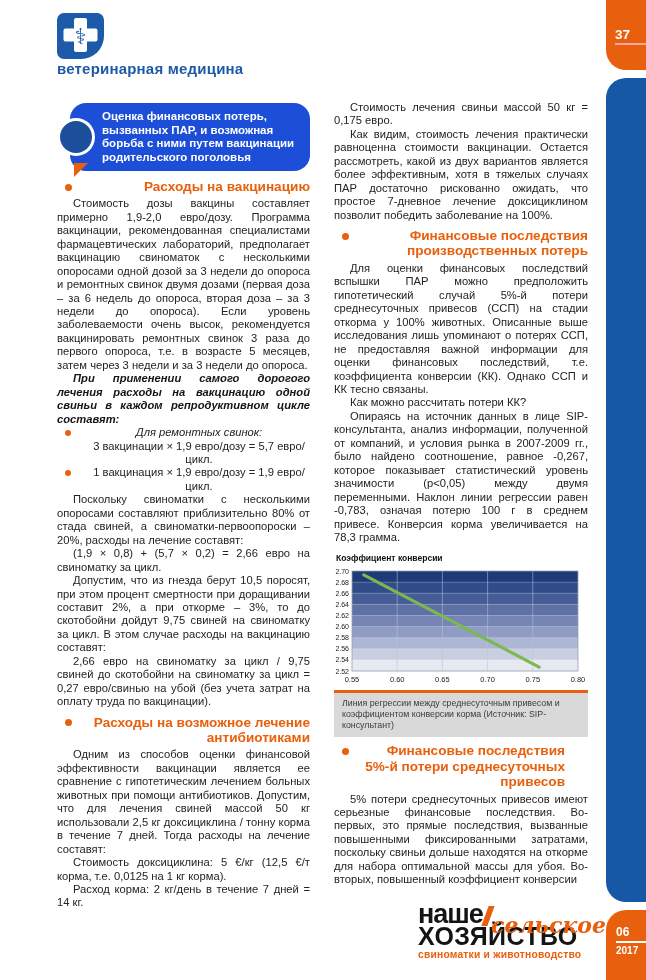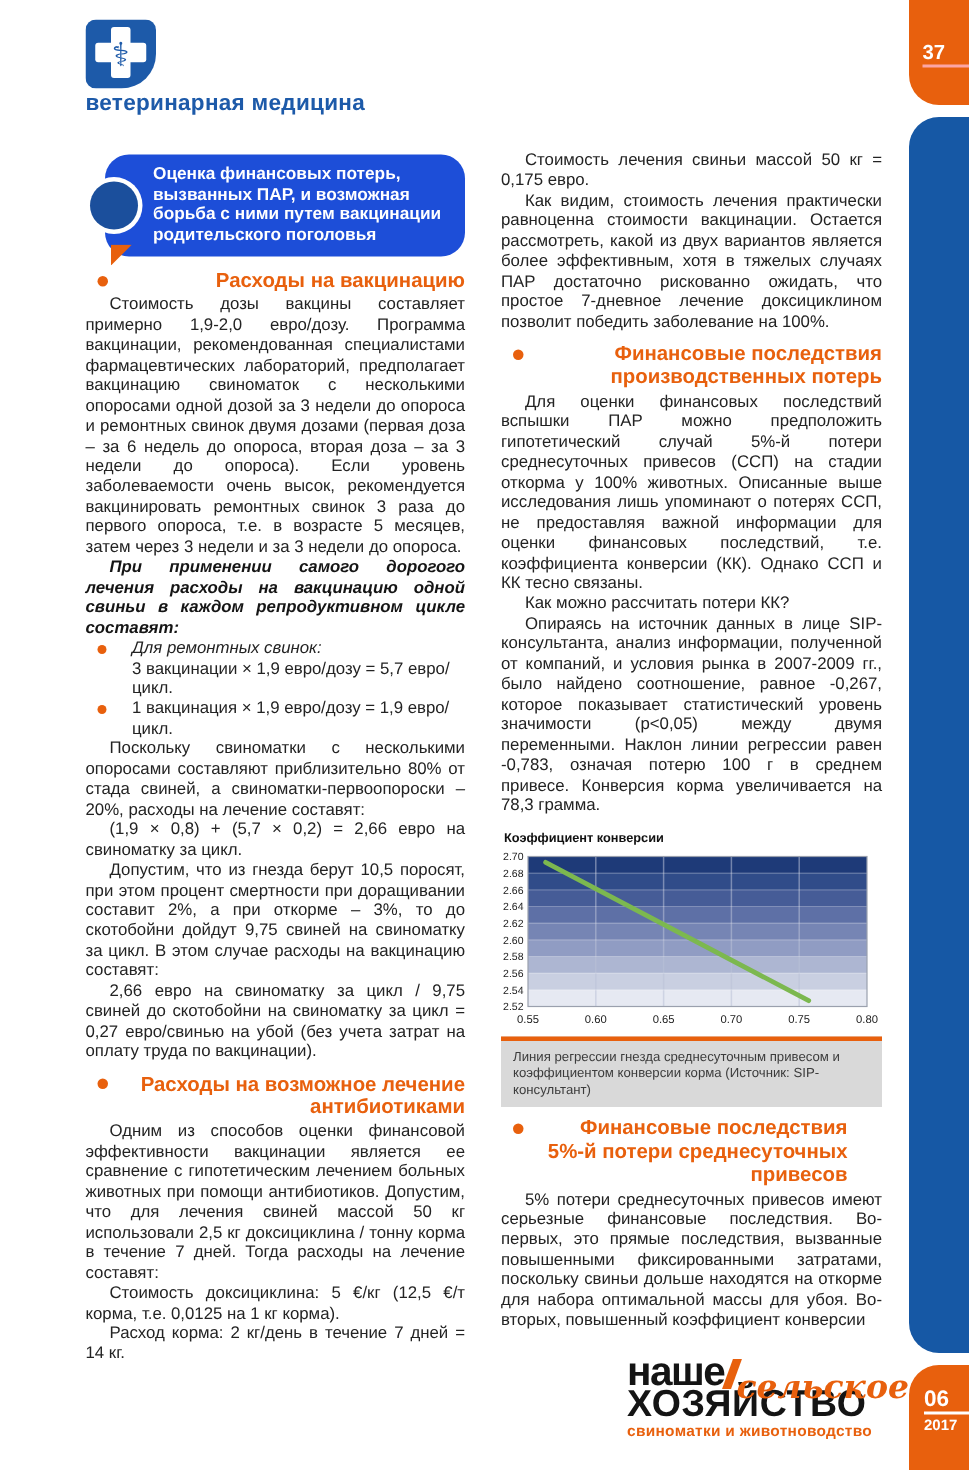--- a/index.html
+++ b/index.html
@@ -8,21 +8,21 @@
 
   
   .logo{position:absolute;left:57px;top:13px;}
   .brand{position:absolute;left:57px;top:60px;color:#1d5aa9;font-weight:bold;font-size:15px;letter-spacing:0.2px;}
 
   
   .tab-top{position:absolute;right:0;top:0;width:40px;height:70px;background:#e8600d;border-bottom-left-radius:20px;}
   .tab-top .num{display:block;margin:27px 0 0 9px;color:#fff;font-weight:bold;font-size:13.5px;border-bottom:2px solid #fca5a5;padding-bottom:1px;}
   .side-bar{position:absolute;right:0;top:78px;width:40px;height:824px;background:#1658a5;border-top-left-radius:20px;border-bottom-left-radius:20px;}
   .tab-bot{position:absolute;right:0;top:910px;width:40px;height:70px;background:#e8600d;border-top-left-radius:20px;box-sizing:border-box;padding-top:15px;}
-  .tab-bot .issue{display:block;margin-left:10px;color:#fff;font-weight:bold;font-size:15px;line-height:15px;border-bottom:2px solid #fff;padding-bottom:1px;}
+  .tab-bot .issue{display:block;margin-left:10px;color:#fff;font-weight:bold;font-size:12px;line-height:15px;border-bottom:2px solid #fff;padding-bottom:1px;}
   .tab-bot .year{display:block;margin-left:10px;color:#fff;font-weight:bold;font-size:10px;margin-top:2px;}
 
   
   .col{position:absolute;font-size:11.2px;line-height:13.45px;text-align:justify;color:#232323;}
   .col-left{left:57px;top:100px;width:253px;}
   .col-right{left:334px;top:101px;width:254px;}
   p{margin:0;text-indent:16px;}
   .lead{}
   .boldital{font-weight:bold;font-style:italic;color:#151515;}
 
@@ -32,21 +32,21 @@
   .titlebox .ring{position:absolute;left:-13px;top:50%;transform:translateY(-50%);width:38px;height:38px;border-radius:50%;background:#fff;}
   .titlebox .circle{position:absolute;left:-10px;top:50%;transform:translateY(-50%);width:32px;height:32px;border-radius:50%;background:#1b4f9c;}
 
   
   .sec{position:relative;color:#e8600d;font-size:13.6px;line-height:15.4px;font-weight:bold;margin:6px 0 3px;padding-left:31px;text-align:right;text-indent:0;}
   .sec .dot{position:absolute;left:8px;top:4.5px;width:7px;height:7px;border-radius:50%;background:#e8600d;}
   .sec.narrow{width:200px;}
 
   
   .blist{list-style:none;margin:0;padding:0;}
-  .blist li{position:relative;padding-left:31px;text-align:left;}
+  .blist li{position:relative;padding-left:31px;text-align:center;}
   .blist .dot{position:absolute;left:8px;top:3.5px;width:6px;height:6px;border-radius:50%;background:#e8600d;}
   .blist .ilead{font-style:italic;}
 
   
   .chartblock{margin-top:8px;text-align:left;}
   .chart-title{font-weight:bold;font-size:8.5px;color:#111;margin:0 0 2px 2px;text-indent:0;}
   svg text{font-family:"Liberation Sans",sans-serif;}
   .chart-caption{margin-top:3px;background:#d9d9d9;border-top:3px solid #e8600d;color:#3c3c3c;font-size:8.8px;line-height:11px;padding:5px 8px 6px;text-align:left;text-indent:0;}
 
   
@@ -161,21 +161,21 @@
           <text x="15" y="83.27777777777779" text-anchor="end" font-size="7px" fill="#222">2.56</text>
           <text x="15" y="94.38888888888889" text-anchor="end" font-size="7px" fill="#222">2.54</text>
           <text x="15" y="105.5" text-anchor="end" font-size="7px" fill="#222">2.52</text>
           <text x="18" y="114" text-anchor="middle" font-size="7.5px" fill="#222">0.55</text>
           <text x="63.19999999999994" y="114" text-anchor="middle" font-size="7.5px" fill="#222">0.60</text>
           <text x="108.39999999999998" y="114" text-anchor="middle" font-size="7.5px" fill="#222">0.65</text>
           <text x="153.5999999999999" y="114" text-anchor="middle" font-size="7.5px" fill="#222">0.70</text>
           <text x="198.79999999999995" y="114" text-anchor="middle" font-size="7.5px" fill="#222">0.75</text>
           <text x="244" y="114" text-anchor="middle" font-size="7.5px" fill="#222">0.80</text>
         </svg>
-      <div class="chart-caption">Линия регрессии гнезда среднесуточным привесом и коэффициентом конверсии корма (Источник: SIP-консультант)</div>
+      <div class="chart-caption">Линия регрессии между среднесуточным привесом и коэффициентом конверсии корма (Источник: SIP-консультант)</div>
     </div>
 
     <div class="sec narrow"><span class="dot"></span><span>Финансовые последствия 5%-й потери среднесуточных привесов</span></div>
     <p>5% потери среднесуточных привесов имеют серьезные финансовые последствия. Во-первых, это прямые последствия, вызванные повышенными фиксированными затратами, поскольку свиньи дольше находятся на откорме для набора оптимальной массы для убоя. Во-вторых, повышенный коэффициент конверсии</p>
   </div>
 
   <div class="maglogo">
     <div class="m1"><span>наше</span><span class="slash"></span></div>
     <div class="mscript">сельское</div>
     <div class="m2">ХОЗЯЙСТВО</div>

